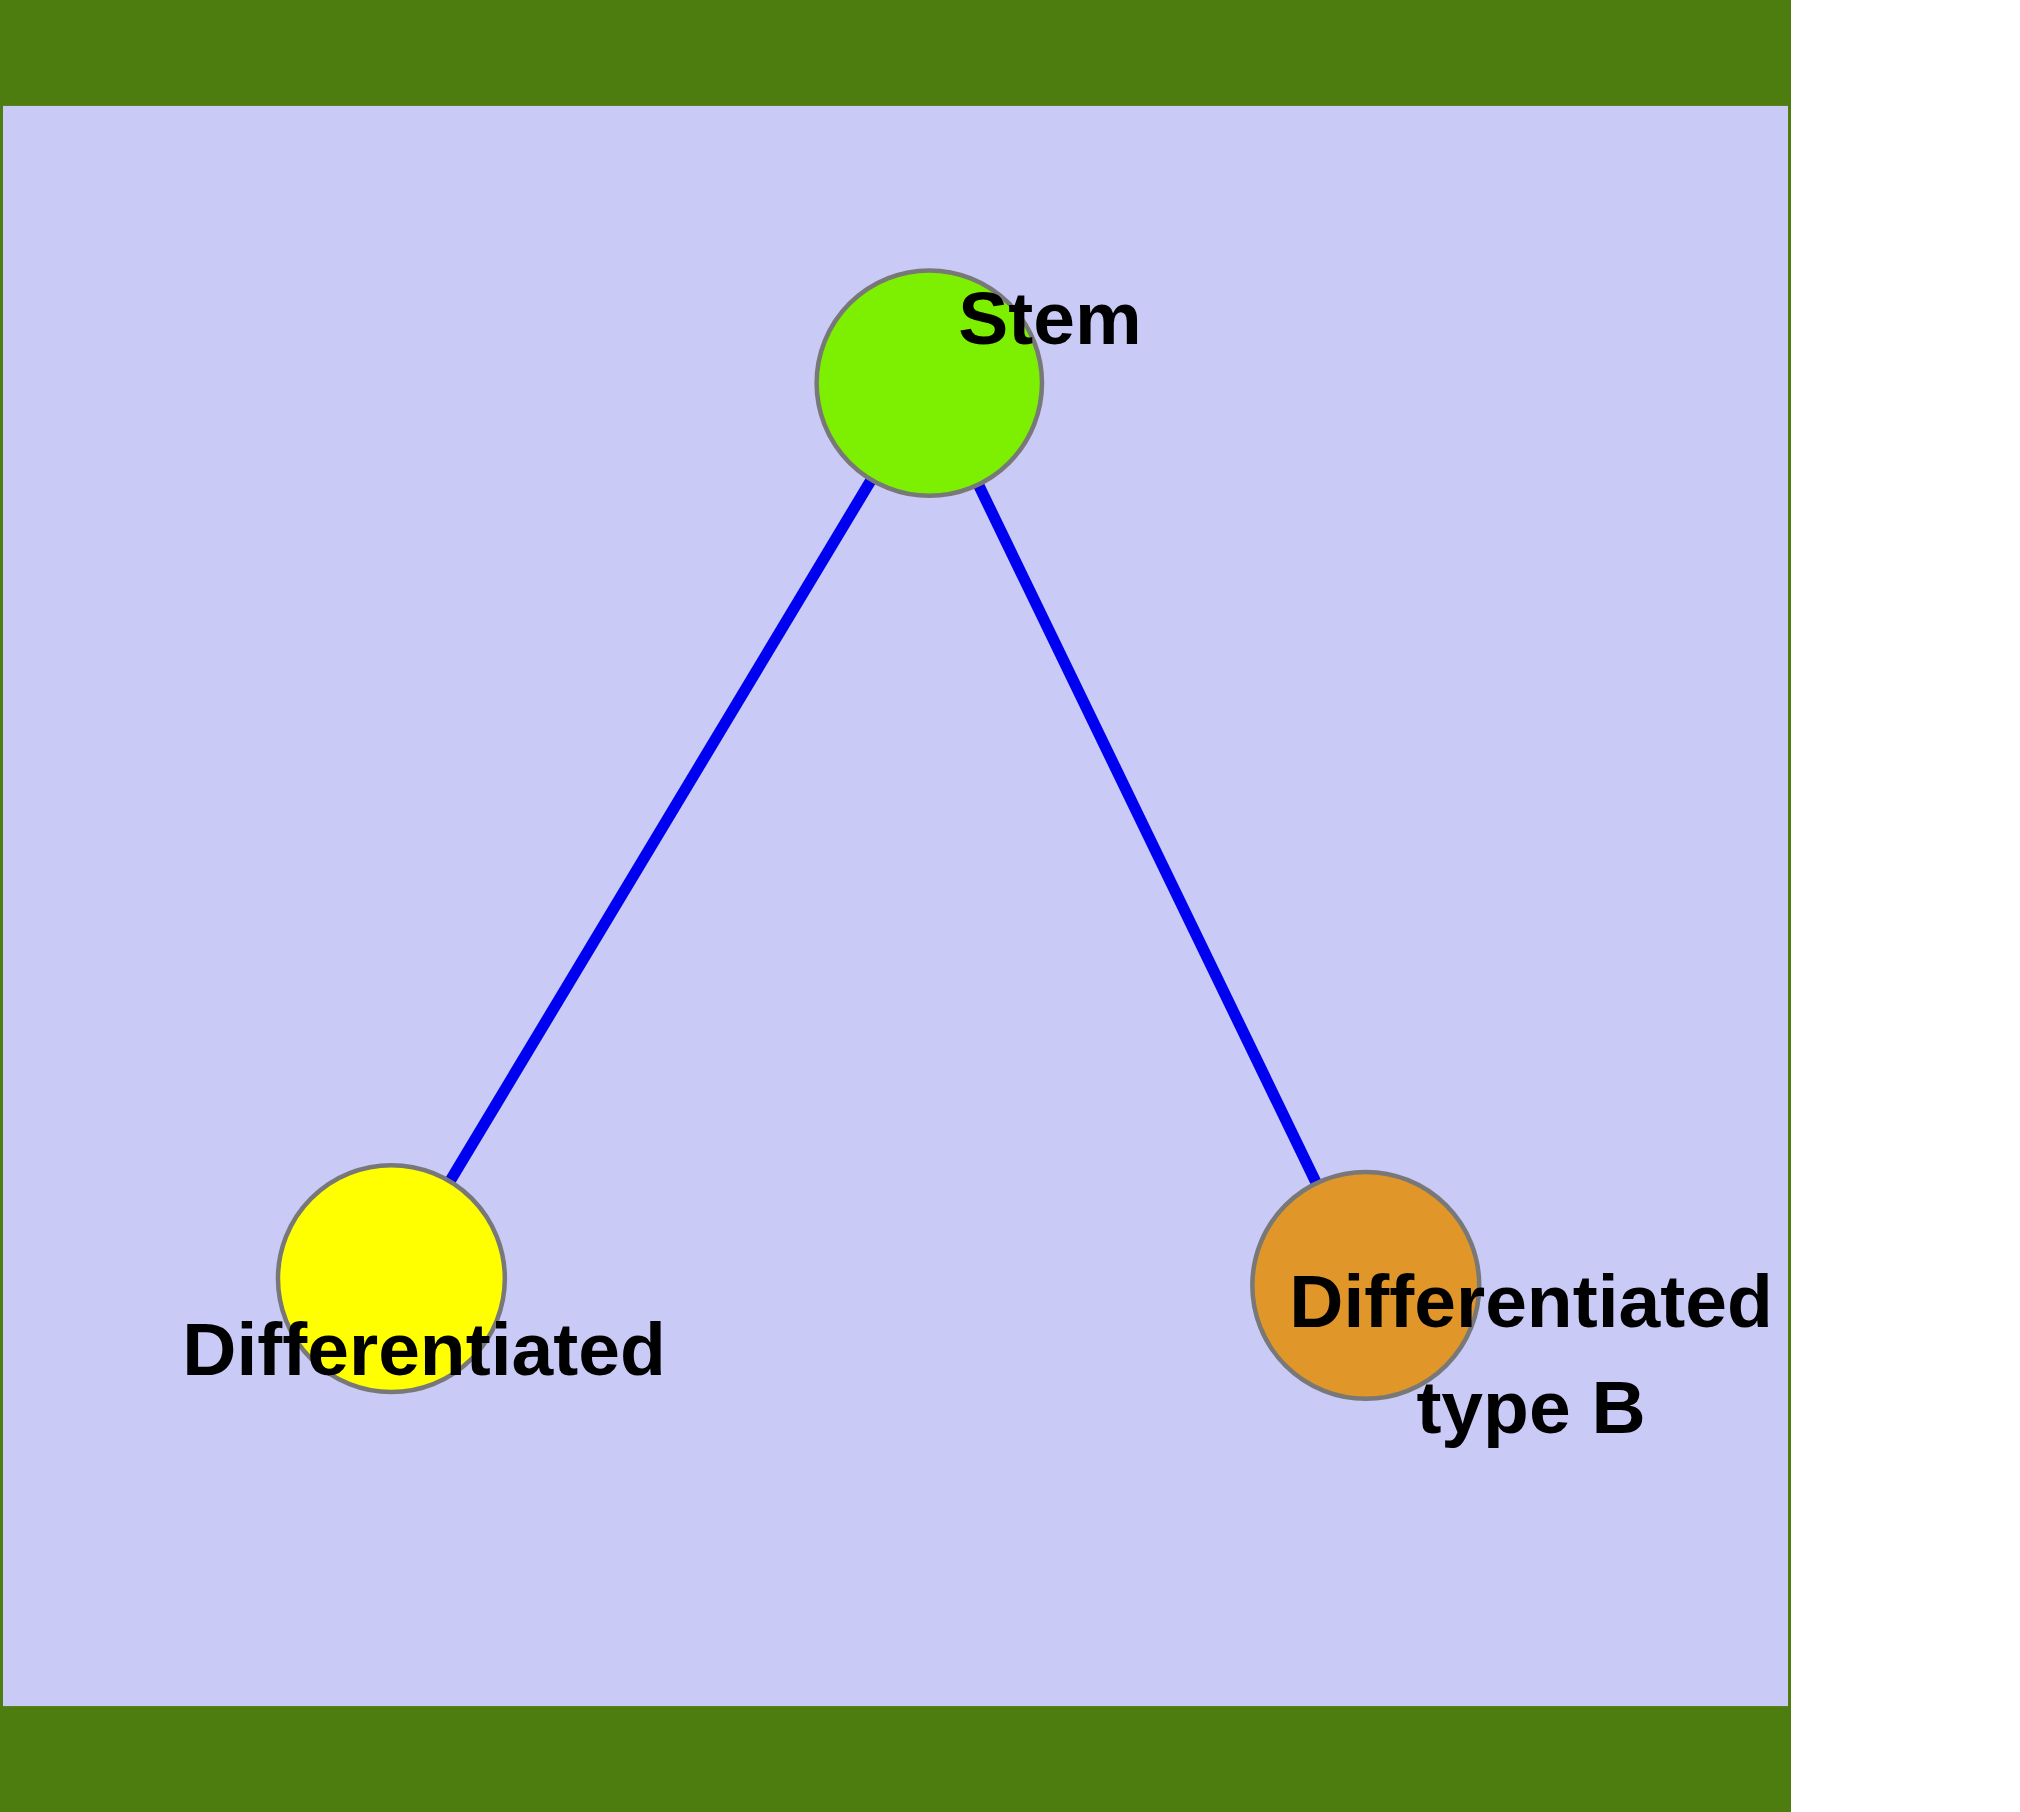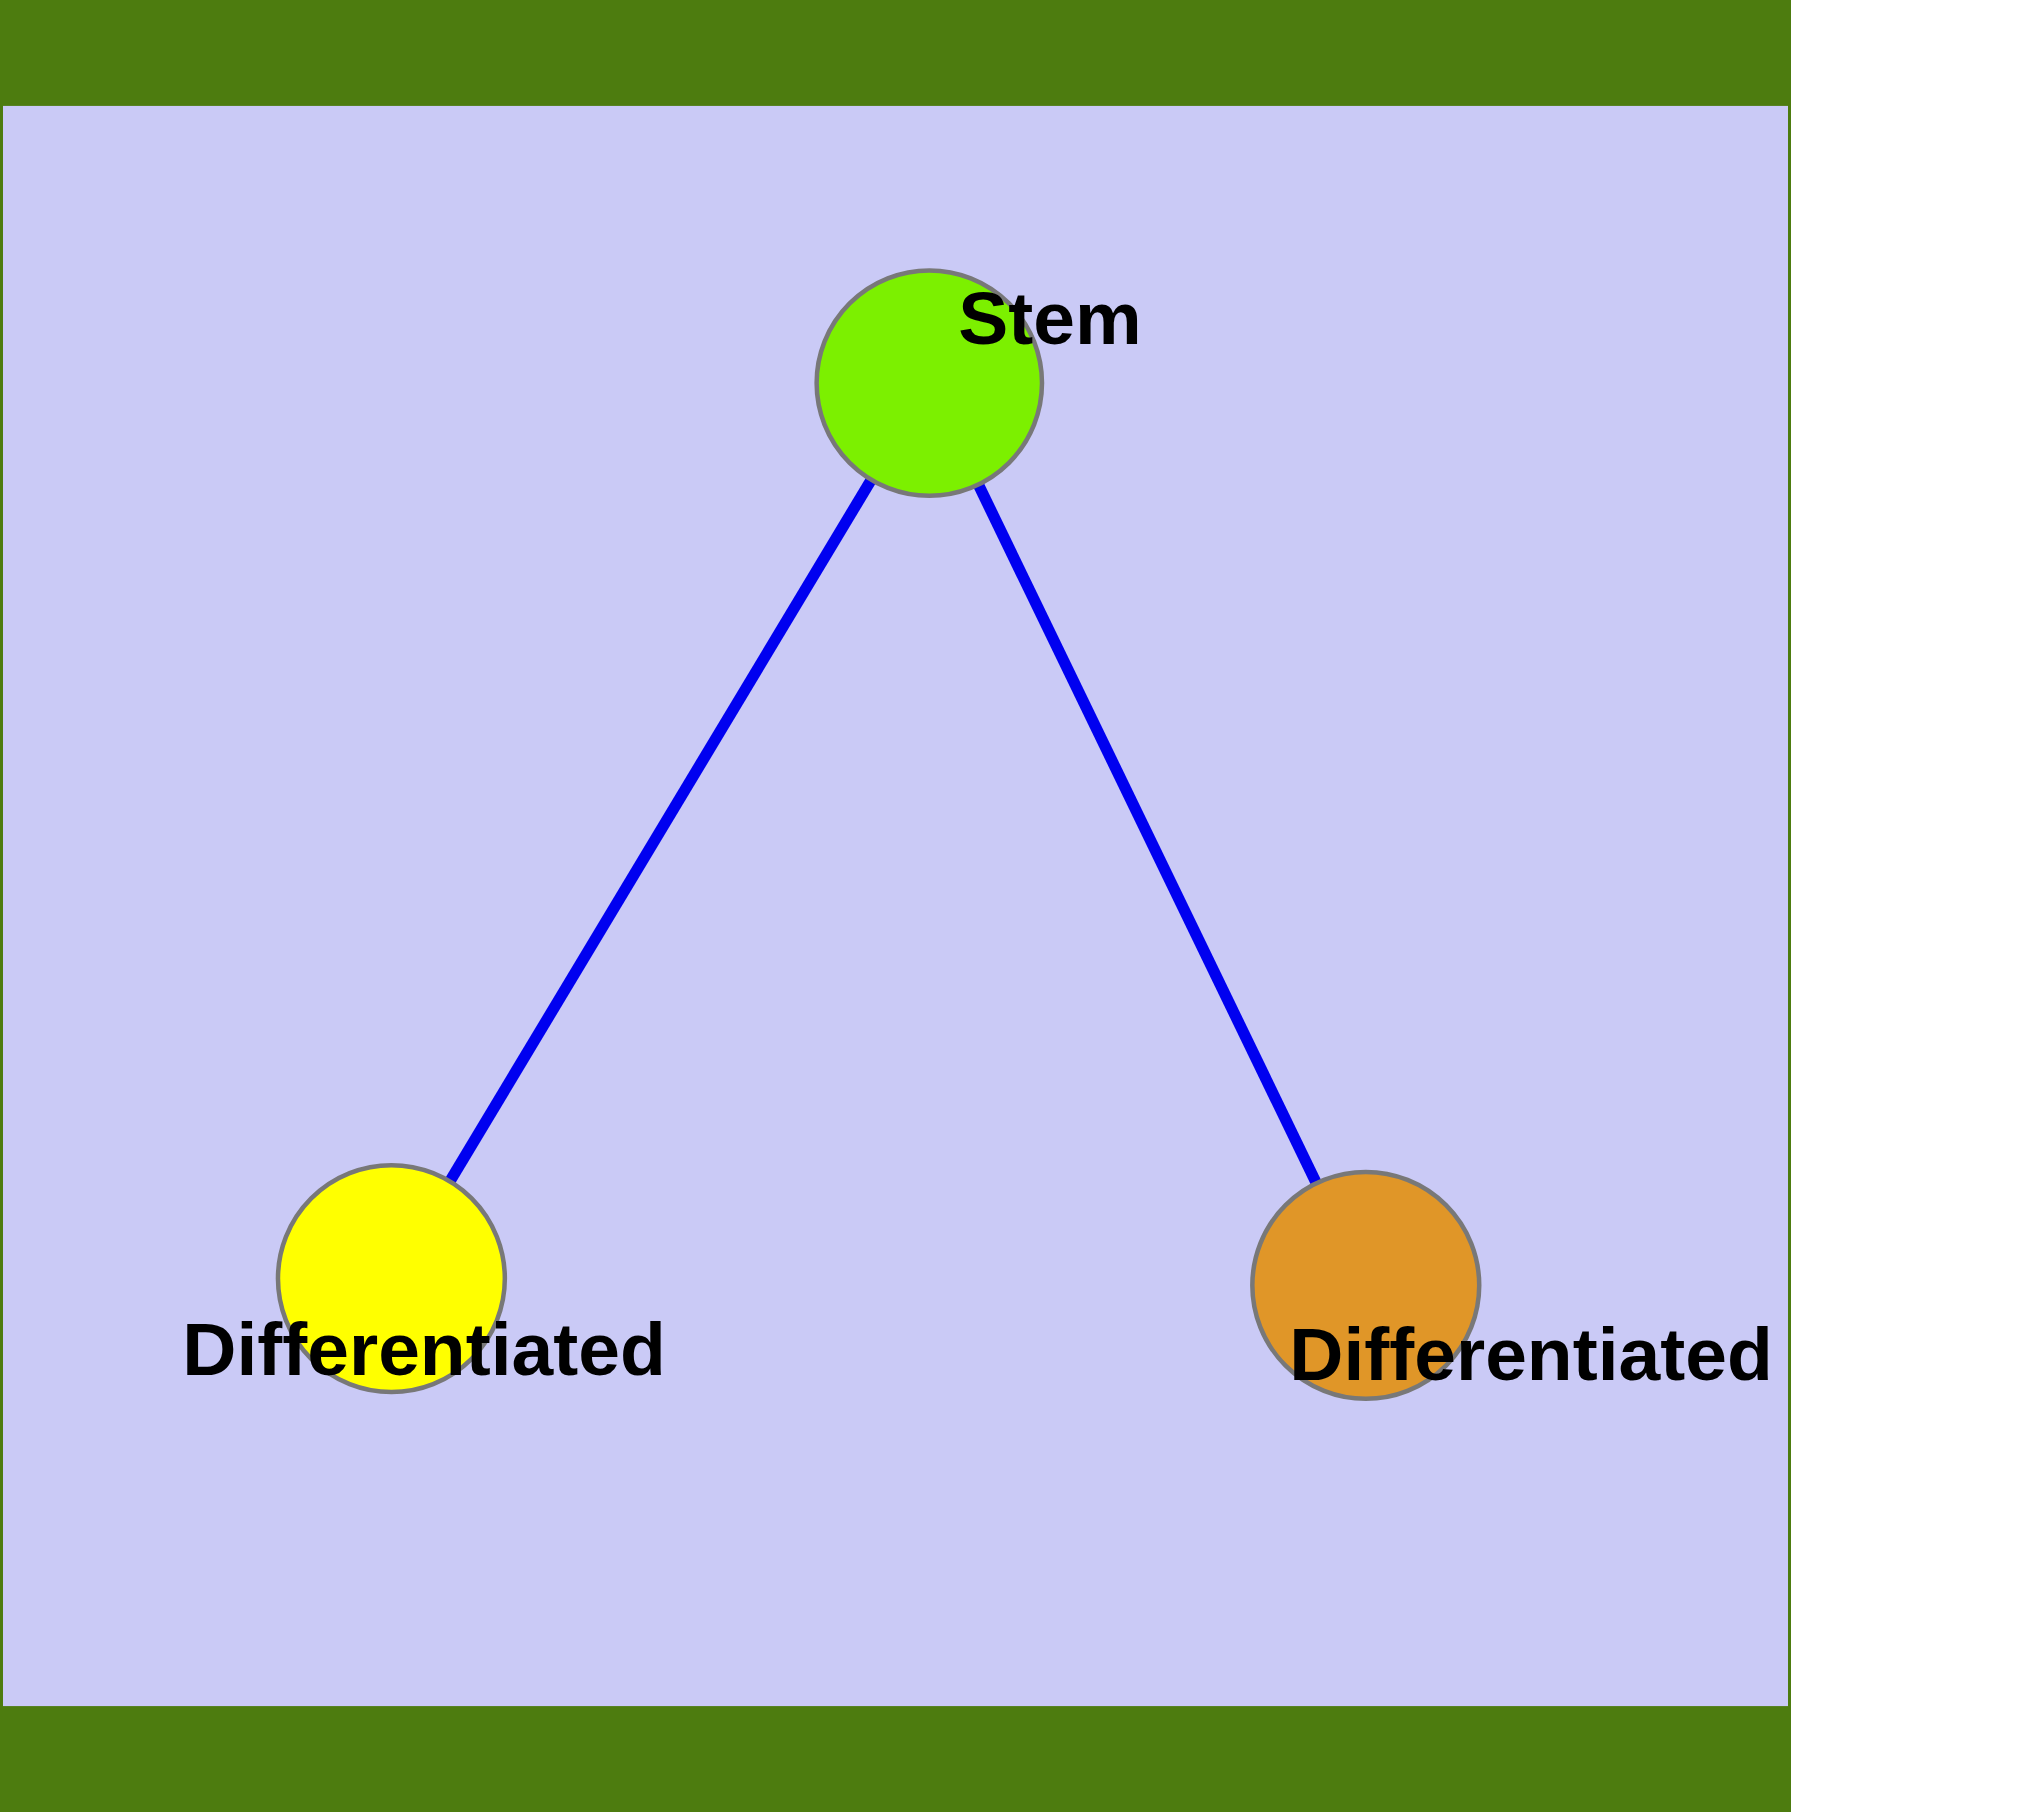--- a/index.html
+++ b/index.html
@@ -58,16 +58,17 @@
   <div class="node-label" style="left:1050px; top:318px;">
     <span class="label-line">Stem</span>
   </div>
 
   <div class="node-label" style="left:424px; top:1349px;">
     <span class="label-line">Differentiated</span>
   </div>
 
   <div class="node-label" style="left:1531px; top:1354px;">
     <span class="label-line">Differentiated</span>
+    <span class="label-line">type B</span>
   </div>
 
 </div>
 
 
 </body></html>

